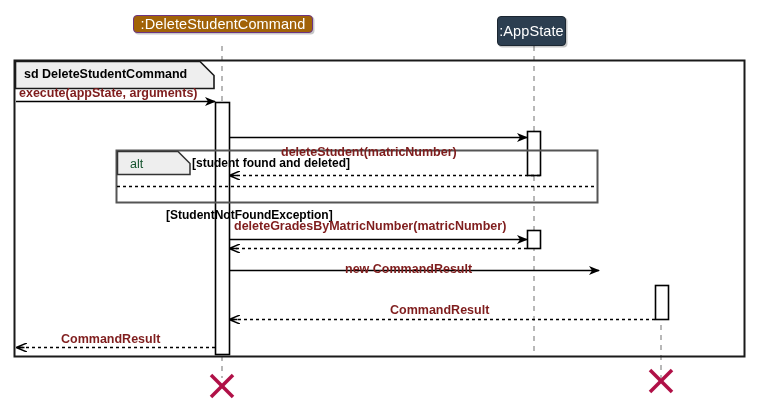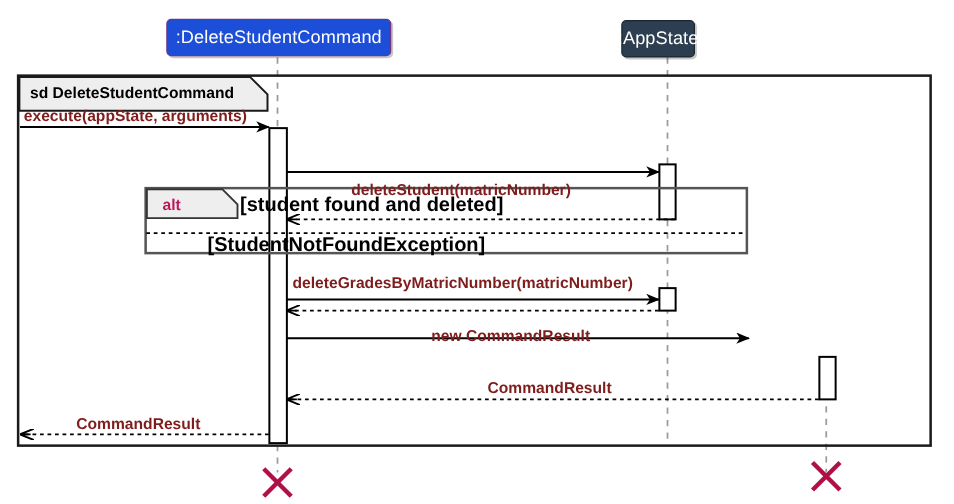--- a/index.html
+++ b/index.html
@@ -32,27 +32,27 @@
     justify-content: center;
     border-radius: 4px;
     color: #ffffff;
     font-size: 14.5px;
     font-weight: normal;
     letter-spacing: 0.1px;
     box-sizing: border-box;
     white-space: nowrap;
   }
   .p-command {
-    left: 133px; top: 15px; width: 180px; height: 30px;
-    background: #1d4ed8;
+    left: 133px; top: 15px; width: 180px; height: 18px;
+    background: #a16207;
     border: 1.5px solid #6C3483;
     box-shadow: 1.5px 1.5px 0 rgba(0,0,0,0.22);
   }
   .p-appstate {
-    left: 497px; top: 16px; width: 59px; height: 30px;
+    left: 497px; top: 16px; width: 69px; height: 30px;
     background: #2C3E50;
     border: 1.5px solid #1B2631;
     box-shadow: 1.5px 1.5px 0 rgba(0,0,0,0.22);
   }
   .p-result {
     left: 600px; top: 255px; width: 123px; height: 30px;
     background: #F0A02A;
     border: 1.5px solid #C07D13;
     box-shadow: 1.5px 1.5px 0 rgba(0,0,0,0.22);
   }
@@ -67,30 +67,30 @@
   }
   .frame-tag {
     position: absolute;
     font-size: 12.5px;
     font-weight: bold;
     color: #000000;
     white-space: nowrap;
   }
   .guard-label {
     position: absolute;
-    font-size: 16px;
+    font-size: 12px;
     font-weight: bold;
     color: #000000;
     white-space: nowrap;
   }
   .alt-op {
     position: absolute;
     font-size: 12.5px;
-    font-weight: bold;
-    color: #be185d;
+    font-weight: normal;
+    color: #14532d;
     white-space: nowrap;
   }
 </style>
 </head>
 <body>
 
 <div id="diagram">
 
   <svg class="svg-layer" viewBox="0 0 763 403" xmlns="http://www.w3.org/2000/svg">
 
@@ -150,21 +150,21 @@
 
   <div class="participant p-appstate">:AppState</div>
 
 
   <div class="frame-tag" style="left:24px; top:67px;text-align:right;">sd DeleteStudentCommand</div>
 
   <div class="alt-op" style="left:130px; top:157px;">alt</div>
 
   <div class="guard-label" style="left:192px; top:156px;">[student found and deleted]</div>
 
-  <div class="guard-label" style="left:118px; top:188px;padding-left:48px;">[StudentNotFoundException]</div>
+  <div class="guard-label" style="left:118px; top:208px;padding-left:48px;">[StudentNotFoundException]</div>
 
   <div class="msg-label" style="left:19px; top:86px;">execute(appState, arguments)</div>
 
   <div class="msg-label" style="left:281px; top:121px;margin-top:24px;">deleteStudent(matricNumber)</div>
 
   <div class="msg-label" style="left:234px; top:219px;">deleteGradesByMatricNumber(matricNumber)</div>
 
   <div class="msg-label" style="left:345px; top:262px;">new CommandResult</div>
 
   <div class="msg-label" style="left:390px; top:303px;">CommandResult</div>

